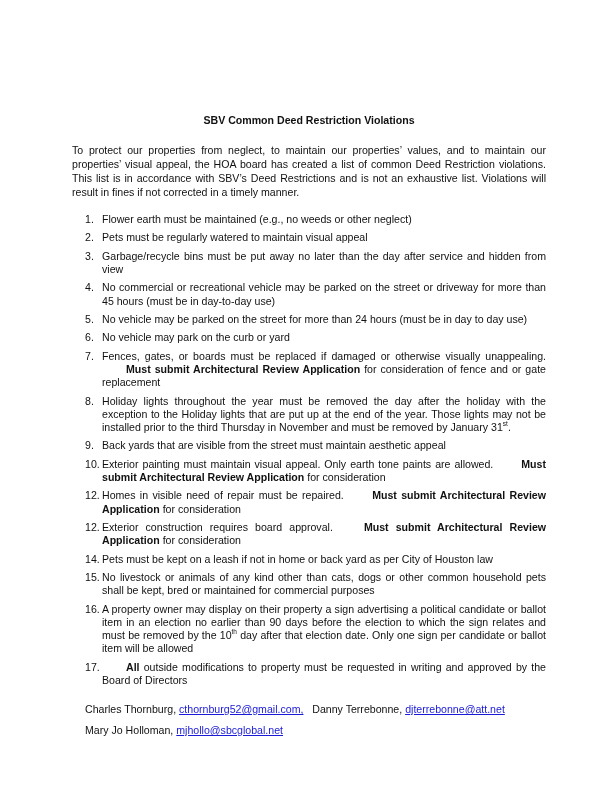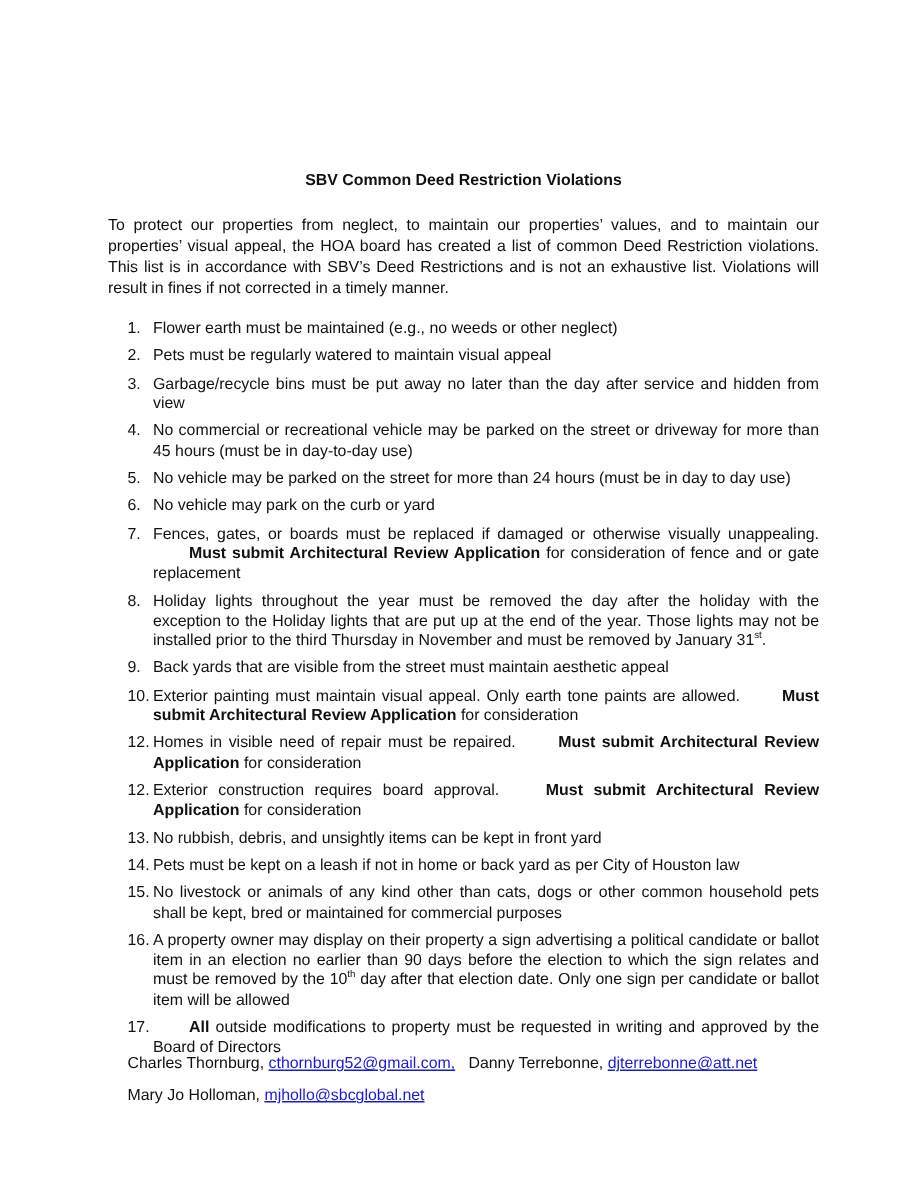--- a/index.html
+++ b/index.html
@@ -39,21 +39,20 @@
       <li><span class="num">3.</span><span>Garbage/recycle bins must be put away no later than the day after service and hidden from view</span></li>
       <li><span class="num">4.</span><span>No commercial or recreational vehicle may be parked on the street or driveway for more than 45 hours (must be in day-to-day use)</span></li>
       <li><span class="num">5.</span><span>No vehicle may be parked on the street for more than 24 hours (must be in day to day use)</span></li>
       <li><span class="num">6.</span><span>No vehicle may park on the curb or yard</span></li>
       <li><span class="num">7.</span><span>Fences, gates, or boards must be replaced if damaged or otherwise visually unappealing. </span><b>Must submit Architectural Review Application</b><span> for consideration of fence and or gate replacement</span></li>
       <li><span class="num">8.</span><span>Holiday lights throughout the year must be removed the day after the holiday with the exception to the Holiday lights that are put up at the end of the year. Those lights may not be installed prior to the third Thursday in November and must be removed by January 31</span><sup>st</sup><span>.</span></li>
       <li><span class="num">9.</span><span>Back yards that are visible from the street must maintain aesthetic appeal</span></li>
       <li><span class="num">10.</span><span>Exterior painting must maintain visual appeal. Only earth tone paints are allowed. </span><b>Must submit Architectural Review Application</b><span> for consideration</span></li>
       <li><span class="num">12.</span><span>Homes in visible need of repair must be repaired. </span><b>Must submit Architectural Review Application</b><span> for consideration</span></li>
       <li><span class="num">12.</span><span>Exterior construction requires board approval. </span><b>Must submit Architectural Review Application</b><span> for consideration</span></li>
-      <li><span class="num">13.</span><span>No rubbish, debris, and unsightly items can be kept in front yard</span></li>
       <li><span class="num">14.</span><span>Pets must be kept on a leash if not in home or back yard as per City of Houston law</span></li>
       <li><span class="num">15.</span><span>No livestock or animals of any kind other than cats, dogs or other common household pets shall be kept, bred or maintained for commercial purposes</span></li>
       <li><span class="num">16.</span><span>A property owner may display on their property a sign advertising a political candidate or ballot item in an election no earlier than 90 days before the election to which the sign relates and must be removed by the 10</span><sup>th</sup><span> day after that election date. Only one sign per candidate or ballot item will be allowed</span></li>
       <li><span class="num">17.</span><b>All</b><span> outside modifications to property must be requested in writing and approved by the Board of Directors</span></li>
     </ol>
 </div>
 
 <div class="contacts">
   <div>
     <span>Charles Thornburg, </span><a class="email" style="color: rgb(26, 26, 216);">cthornburg52@gmail.com,</a><span>&nbsp;&nbsp;</span>

